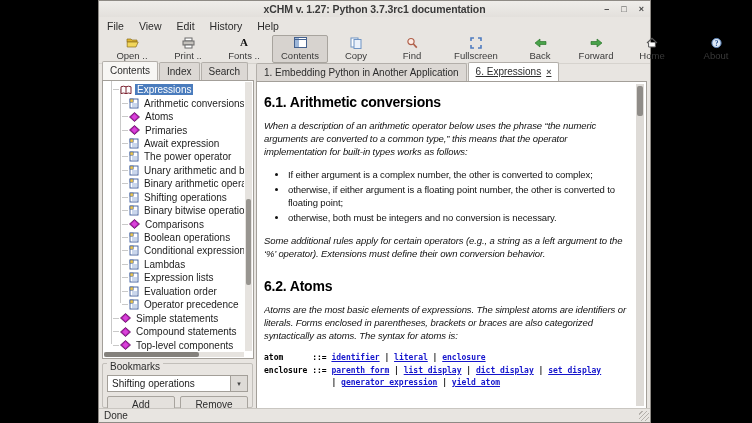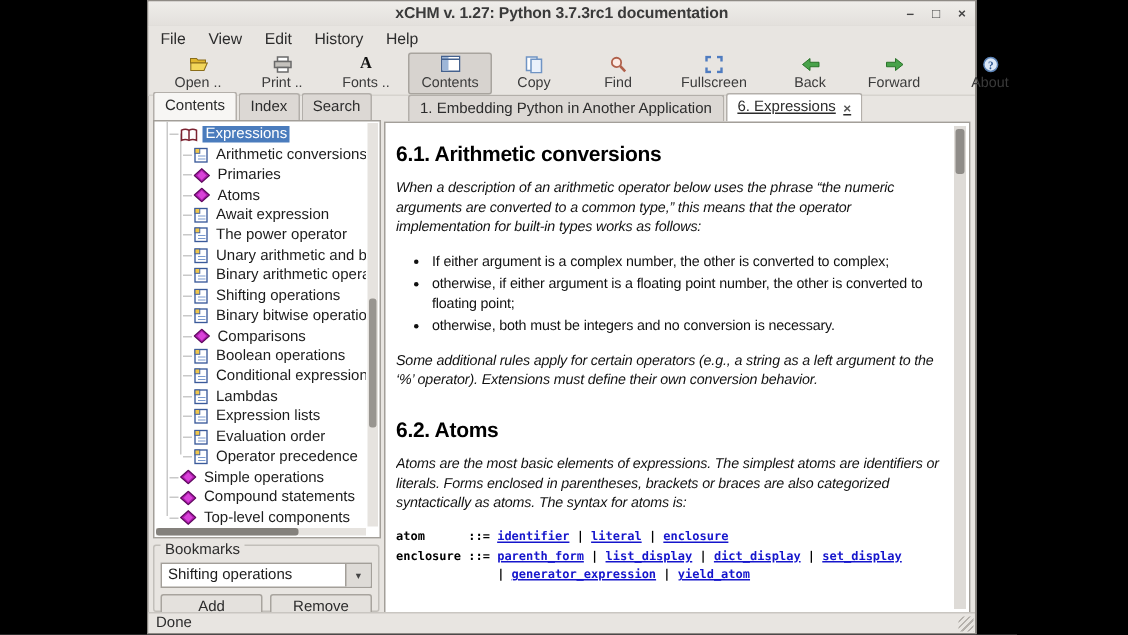--- a/index.html
+++ b/index.html
@@ -64,21 +64,21 @@
             display:flex;align-items:center;box-sizing:border-box;}
   .bm-combo-text{flex:1;font-size:10px;color:#1c1c1c;padding-left:4px;white-space:nowrap;overflow:hidden;}
   .bm-combo-btn{width:16px;height:100%;background:#dedbd7;border-left:1px solid #a39f99;
                 display:flex;align-items:center;justify-content:center;font-size:7px;color:#444;}
   .bm-buttons{position:absolute;left:4px;right:4px;top:32px;height:17px;display:flex;gap:5px;justify-content:space-between;}
   .bm-btn{flex:1;background:#e4e1dd;border:1px solid #a8a49e;border-radius:2px;font-size:10px;color:#2c2c2c;
           display:flex;align-items:center;justify-content:center;}
 
   
   .contentarea{position:absolute;left:157px;right:3px;top:0;bottom:0;}
-  .doc-tabs{position:absolute;left:16px;top:0;right:0;height:18px;display:flex;align-items:flex-end;}
+  .doc-tabs{position:absolute;left:0;top:0;right:0;height:18px;display:flex;align-items:flex-end;}
   .dtab{font-size:10px;color:#2c2c2c;padding:2px 7px;border:1px solid #b3afaa;border-bottom:none;
         background:#dcd8d4;margin-right:1px;border-radius:2px 2px 0 0;height:13px;line-height:13px;
         white-space:nowrap;display:flex;align-items:center;gap:5px;}
   .dtab.active{background:#fff;height:14px;line-height:14px;text-decoration:underline;}
   .dtab .closex{font-size:9px;font-weight:bold;color:#555;line-height:1;}
   .page{position:absolute;left:0;top:18px;right:0;bottom:0;background:#fff;border:1px solid #a39f99;
         box-sizing:border-box;overflow:hidden;}
   .page-inner{position:absolute;left:7px;top:4px;right:16px;bottom:2px;overflow:hidden;
               font-family:"Liberation Sans",sans-serif;color:#111;}
   .page h1{font-size:14px;margin:8px 0 9px 0;letter-spacing:-0.2px;color:#000;}
@@ -201,20 +201,29 @@
           <span class="tlabel">Back</span>
         </div>
         <div class="tbtn">
           <span class="ticon">
             <svg width="13" height="10" viewBox="0 0 13 10">
               <path d="M7 1l5 4-5 4V6.5H1v-3h6z" fill="#49a24a" stroke="#1f6b1f" stroke-width="0.6"></path>
             </svg>
           </span>
           <span class="tlabel">Forward</span>
         </div>
+        <div class="tbtn">
+          <span class="ticon">
+            <svg width="12" height="11" viewBox="0 0 12 11">
+              <path d="M1 6 6 1.3 11 6" fill="none" stroke="#555" stroke-width="1.1"></path>
+              <path d="M2.6 5.4V10h6.8V5.4" fill="#fff" stroke="#555" stroke-width="1"></path>
+            </svg>
+          </span>
+          <span class="tlabel">Home</span>
+        </div>
         <div class="tsep"></div>
         <div class="tbtn">
           <span class="ticon">
             <svg width="11" height="12" viewBox="0 0 11 12">
               <circle cx="5.5" cy="6" r="4.6" fill="#dce8f7" stroke="#5b82b5"></circle>
               <text x="5.5" y="8.8" font-size="7.5" font-family="Liberation Serif,serif" font-weight="bold" fill="#2c5591" text-anchor="middle">?</text>
             </svg>
           </span>
           <span class="tlabel">About</span>
         </div>
@@ -255,31 +264,31 @@
                 <span class="tlab">Arithmetic conversions</span>
               </div>
               <div class="trow" style="padding-left: 17px;">
                 <span class="stub"></span>
                 <span class="ticn">
                   <svg width="11" height="10" viewBox="0 0 11 10">
                     <path d="M5.5 0.5 10.5 5 5.5 9.5 0.5 5Z" fill="#b01db0" stroke="#5e0a5e" stroke-width="0.8"></path>
                     <path d="M5.5 2 8.5 5 5.5 8 2.5 5Z" fill="#e14ae1" opacity="0.85"></path>
                   </svg>
                 </span>
-                <span class="tlab">Primaries</span>
+                <span class="tlab">Atoms</span>
               </div>
               <div class="trow" style="padding-left: 17px;">
                 <span class="stub"></span>
                 <span class="ticn">
                   <svg width="11" height="10" viewBox="0 0 11 10">
                     <path d="M5.5 0.5 10.5 5 5.5 9.5 0.5 5Z" fill="#b01db0" stroke="#5e0a5e" stroke-width="0.8"></path>
                     <path d="M5.5 2 8.5 5 5.5 8 2.5 5Z" fill="#e14ae1" opacity="0.85"></path>
                   </svg>
                 </span>
-                <span class="tlab">Atoms</span>
+                <span class="tlab">Primaries</span>
               </div>
               <div class="trow" style="padding-left: 17px;">
                 <span class="stub"></span>
                 <span class="ticn">
                   <svg width="10" height="11" viewBox="0 0 10 11">
                     <rect x="1" y="1" width="8" height="9" fill="#fff" stroke="#3a5a9a" stroke-width="0.9"></rect>
                     <rect x="1" y="1" width="3.2" height="3.2" fill="#f2c84b" stroke="#3a5a9a" stroke-width="0.6"></rect>
                     <line x1="3" y1="6" x2="8" y2="6" stroke="#7a9ad0" stroke-width="0.8"></line>
                     <line x1="3" y1="8" x2="8" y2="8" stroke="#7a9ad0" stroke-width="0.8"></line>
                   </svg>
@@ -429,21 +438,21 @@
                 <span class="tlab">Operator precedence</span>
               </div>
               <div class="trow" style="padding-left: 8px;">
                 <span class="stub"></span>
                 <span class="ticn">
                   <svg width="11" height="10" viewBox="0 0 11 10">
                     <path d="M5.5 0.5 10.5 5 5.5 9.5 0.5 5Z" fill="#b01db0" stroke="#5e0a5e" stroke-width="0.8"></path>
                     <path d="M5.5 2 8.5 5 5.5 8 2.5 5Z" fill="#e14ae1" opacity="0.85"></path>
                   </svg>
                 </span>
-                <span class="tlab">Simple operations</span>
+                <span class="tlab">Simple statements</span>
               </div>
               <div class="trow" style="padding-left: 8px;">
                 <span class="stub"></span>
                 <span class="ticn">
                   <svg width="11" height="10" viewBox="0 0 11 10">
                     <path d="M5.5 0.5 10.5 5 5.5 9.5 0.5 5Z" fill="#b01db0" stroke="#5e0a5e" stroke-width="0.8"></path>
                     <path d="M5.5 2 8.5 5 5.5 8 2.5 5Z" fill="#e14ae1" opacity="0.85"></path>
                   </svg>
                 </span>
                 <span class="tlab">Compound statements</span>

